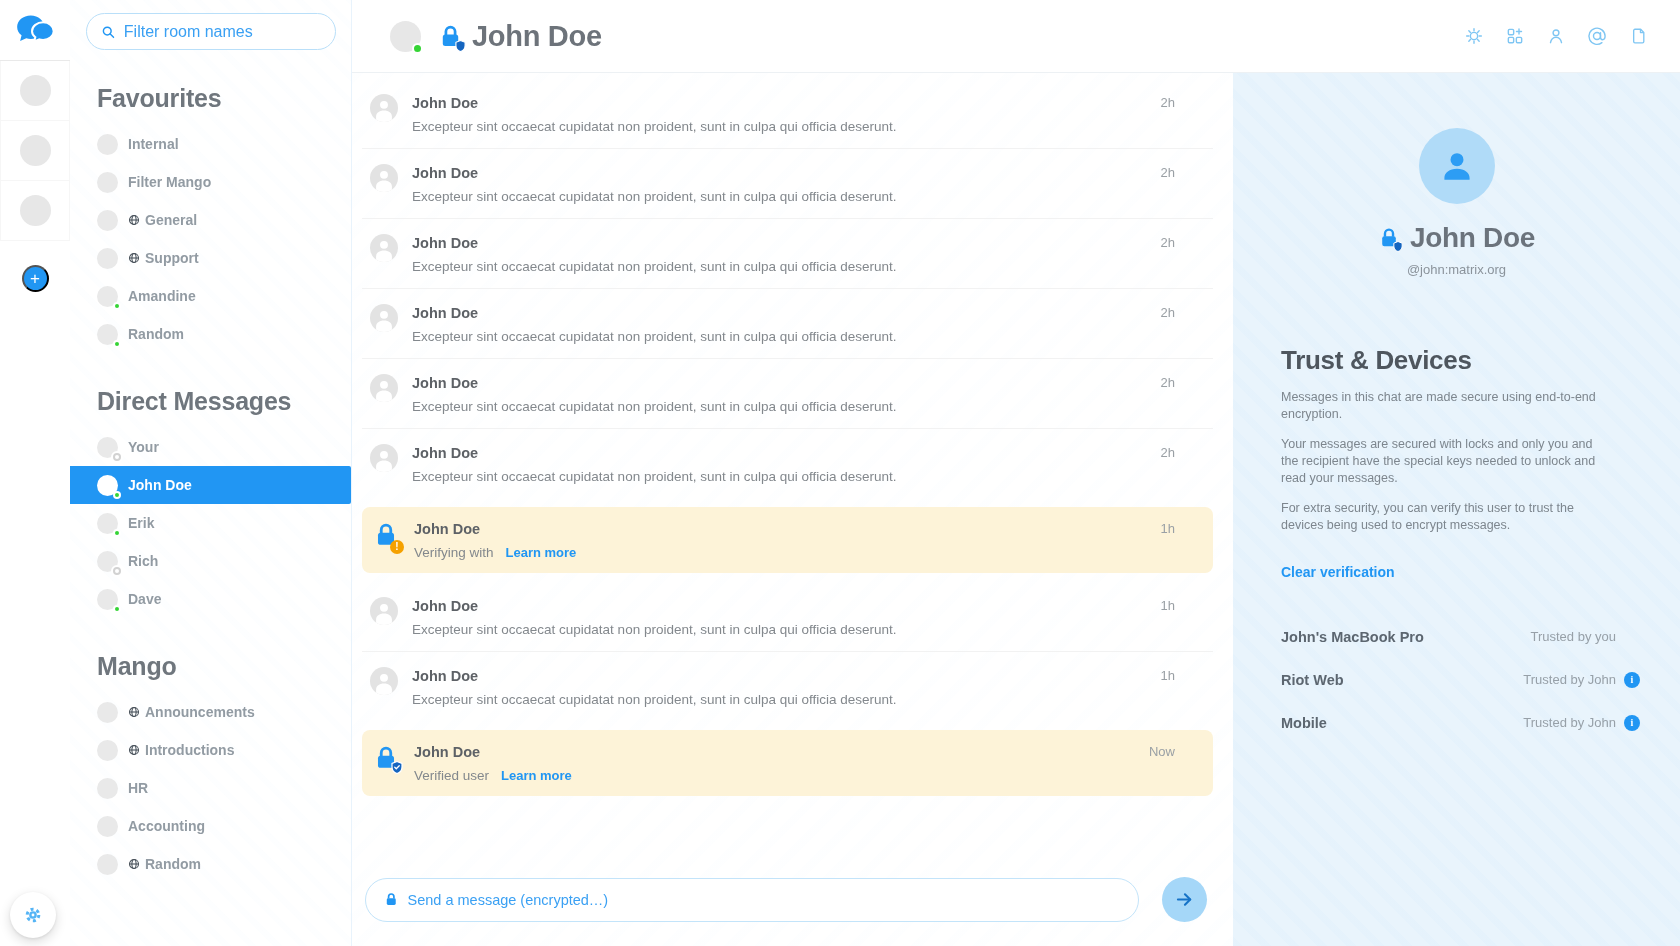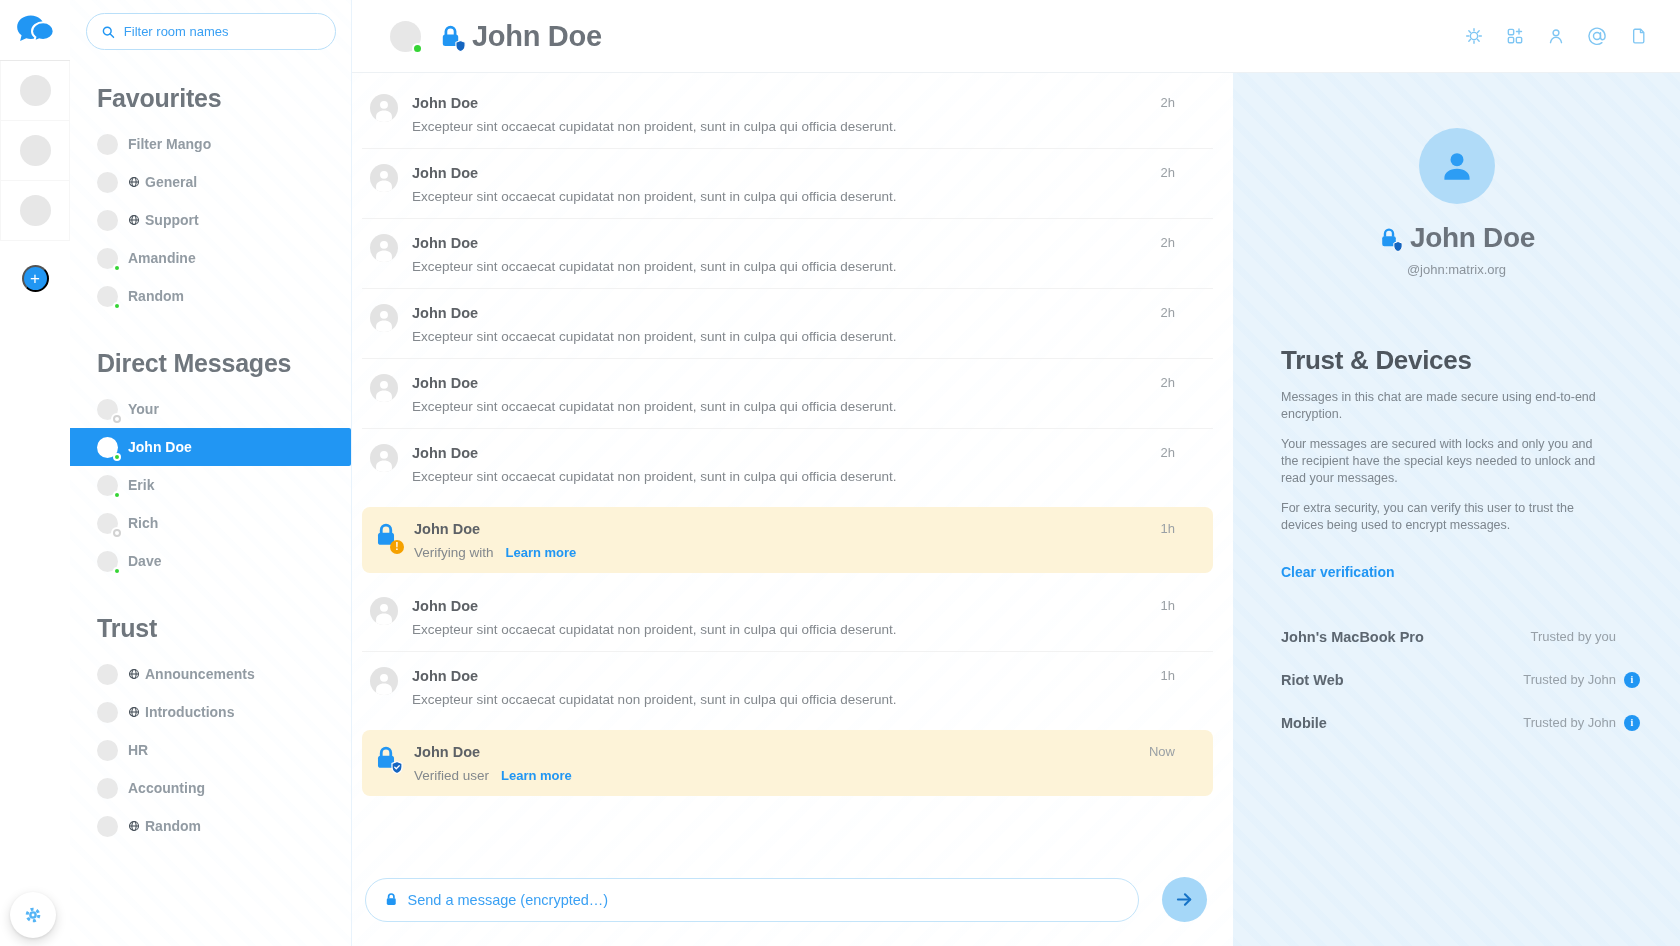--- a/index.html
+++ b/index.html
@@ -13,21 +13,21 @@
   .rail-logo { width:70px; height:61px; display:flex; align-items:center; justify-content:center; border-bottom:1px solid #e9e9e9; }
   .rail-cell { width:70px; height:60px; display:flex; align-items:center; justify-content:center; border:1px solid #f6f6f6; border-top:none; }
   .rail-avatar { width:31px; height:31px; border-radius:50%; background:#e7e7e7; }
   .rail-add { margin-top:24px; width:27px; height:27px; border-radius:50%; background:#2196f3; color:#fff; display:flex; align-items:center; justify-content:center; font-size:17px; line-height:1; cursor:pointer; }
   .rail-fab { position:absolute; left:10px; bottom:8px; width:46px; height:46px; border-radius:50%; background:#fff; box-shadow:0 4px 12px rgba(0,0,0,.14), 0 1px 3px rgba(0,0,0,.08); display:flex; align-items:center; justify-content:center; cursor:pointer; }
 
   
   .sidebar { width:282px; flex:none; border-right:1px solid #e8f3fc; padding-top:13px; background:
      repeating-linear-gradient(45deg, rgba(120,190,250,.015) 0 6px, transparent 6px 18px), #fff; }
   .filter { margin:0 auto; width:250px; height:37px; border:1px solid #b9dff9; border-radius:19px; display:flex; align-items:center; padding:0 14px; gap:9px; background:#fff; }
-  .filter input { border:none; outline:none; font-family:inherit; font-size:13px; color:#7f1d1d; width:100%; background:transparent; }
+  .filter input { border:none; outline:none; font-family:inherit; font-size:16px; color:#7f1d1d; width:100%; background:transparent; }
   .filter input::placeholder { color:#3aa0f3; opacity:1; }
   .side-heading { font-size:25px; font-weight:bold; color:#6f767d; margin:34px 0 12px 27px; letter-spacing:-.2px; }
   .side-list { list-style:none; }
   .side-item { height:38px; display:flex; align-items:center; padding-left:27px; cursor:pointer; }
   .side-avatar { width:21px; height:21px; border-radius:50%; background:#e9e9e9; position:relative; flex:none; margin-right:10px; }
   .dot { position:absolute; right:-3px; bottom:-3px; width:8px; height:8px; border-radius:50%; }
   .dot.online { background:#35d435; border:2px solid #fff; }
   .dot.offline { background:#fff; border:2px solid #d2d2d2; box-shadow:0 0 0 2px #fff; }
   .globe { display:inline-flex; margin-right:5px; flex:none; }
   .side-label { font-size:14px; font-weight:bold; color:#929ba3; white-space:nowrap; }
@@ -132,20 +132,25 @@
     </svg>
     <input type="text" placeholder="Filter room names" style="">
   </div>
   <div id="sidebar-sections">
       <section>
     <h2 class="side-heading">Favourites</h2>
     <ul class="side-list">
           <li class="side-item">
     <span class="side-avatar"></span>
 
+    <span class="side-label">Internal</span>
+  </li>
+          <li class="side-item">
+    <span class="side-avatar"></span>
+
     <span class="side-label">Filter Mango</span>
   </li>
           <li class="side-item">
     <span class="side-avatar"></span>
     <span class="globe">
       <svg width="12" height="12" viewBox="0 0 24 24" fill="none" stroke="#4a535c" stroke-width="2.2">
         <circle cx="12" cy="12" r="9"></circle>
                 <ellipse cx="12" cy="12" rx="4.2" ry="9"></ellipse>
                 <path d="M3 12h18"></path>
       </svg>
@@ -213,21 +218,21 @@
           <li class="side-item">
     <span class="side-avatar">
               <span class="dot online"></span>
             </span>
 
     <span class="side-label">Dave</span>
   </li>
         </ul>
   </section>
       <section>
-    <h2 class="side-heading">Trust</h2>
+    <h2 class="side-heading">Mango</h2>
     <ul class="side-list">
           <li class="side-item">
     <span class="side-avatar"></span>
     <span class="globe">
       <svg width="12" height="12" viewBox="0 0 24 24" fill="none" stroke="#4a535c" stroke-width="2.2">
         <circle cx="12" cy="12" r="9"></circle>
                 <ellipse cx="12" cy="12" rx="4.2" ry="9"></ellipse>
                 <path d="M3 12h18"></path>
       </svg>
     </span>

